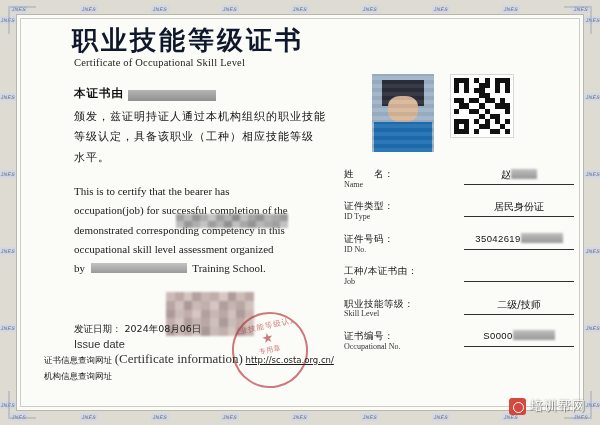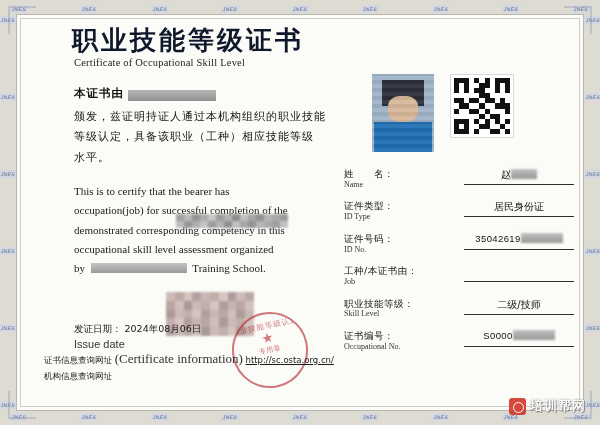--- a/index.html
+++ b/index.html
@@ -362,21 +362,21 @@
     content: "";
     position: absolute;
     left: 4px; top: 4px;
     width: 9px; height: 9px;
     border: 1.6px solid #fff;
     border-radius: 50%;
   }
   .wm-text {
     font-family: "DejaVu Sans", sans-serif;
     font-size: 13px;
-    font-weight: bold;
+    font-weight: normal;
     color: #ffffff;
     text-shadow: 0 0 2px rgba(0,0,0,.55), 1px 1px 0 rgba(0,0,0,.35);
     letter-spacing: 1px;
   }
 </style>
 </head>
 <body>
 
 <div id="certificate">
 

